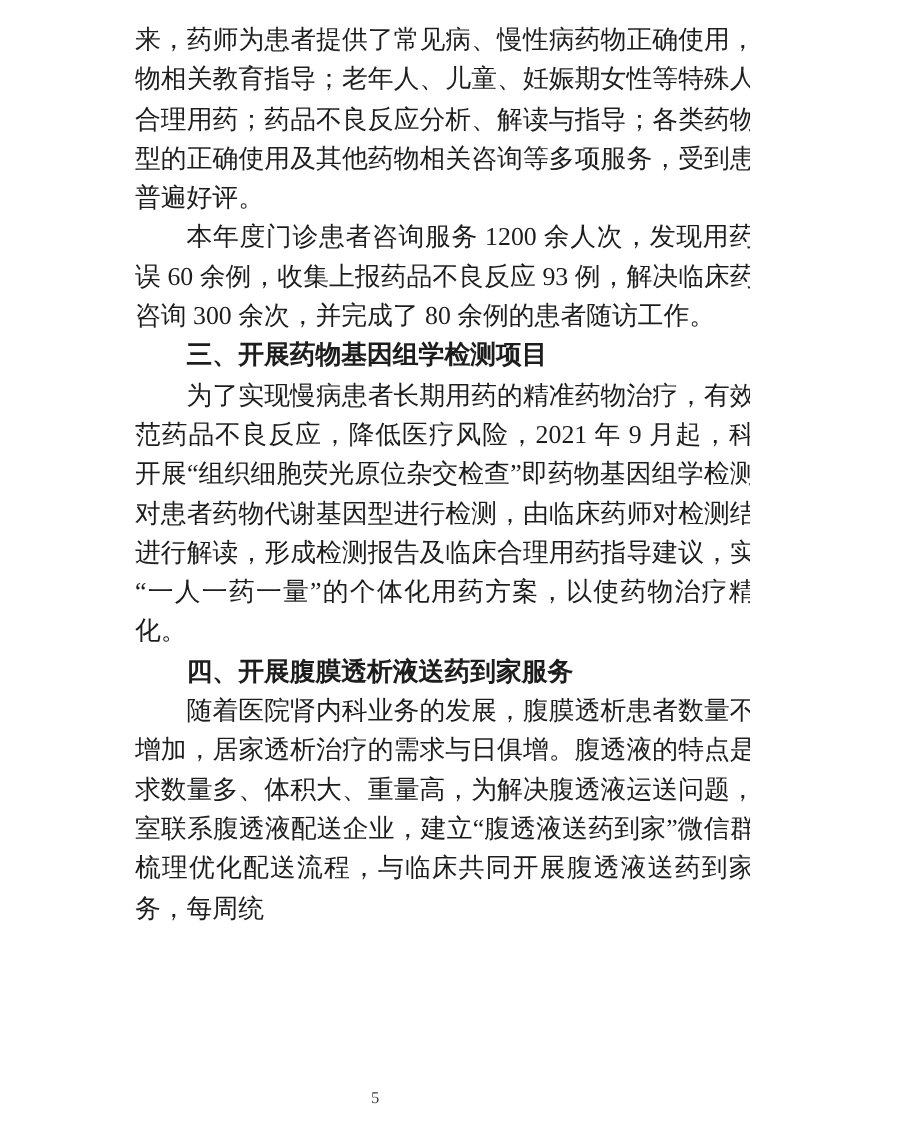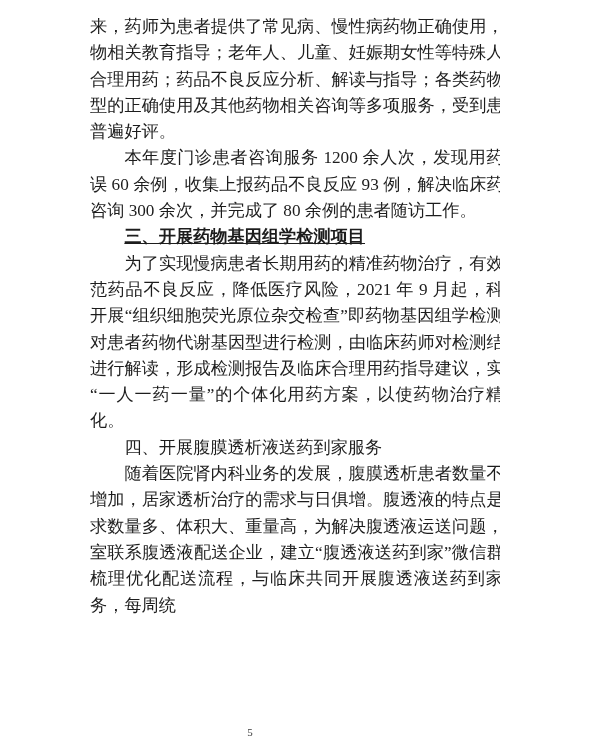--- a/index.html
+++ b/index.html
@@ -29,24 +29,23 @@
   .text-area p {
     margin: 0;
     padding: 0;
     text-indent: 2em;
   }
   .text-area p.no-indent {
     text-indent: 0;
   }
   .text-area p.heading-bold {
     font-weight: 700;
-    text-decoration: underline;
   }
   .text-area p.heading-regular {
-    font-weight: 400;
+    font-weight: 700;
   }
   .page-number {
     position: absolute;
     left: 0;
     bottom: 10px;
     width: 100%;
     text-align: center;
     font-size: 11px;
     line-height: 14px;
     color: #3a3a3a;

